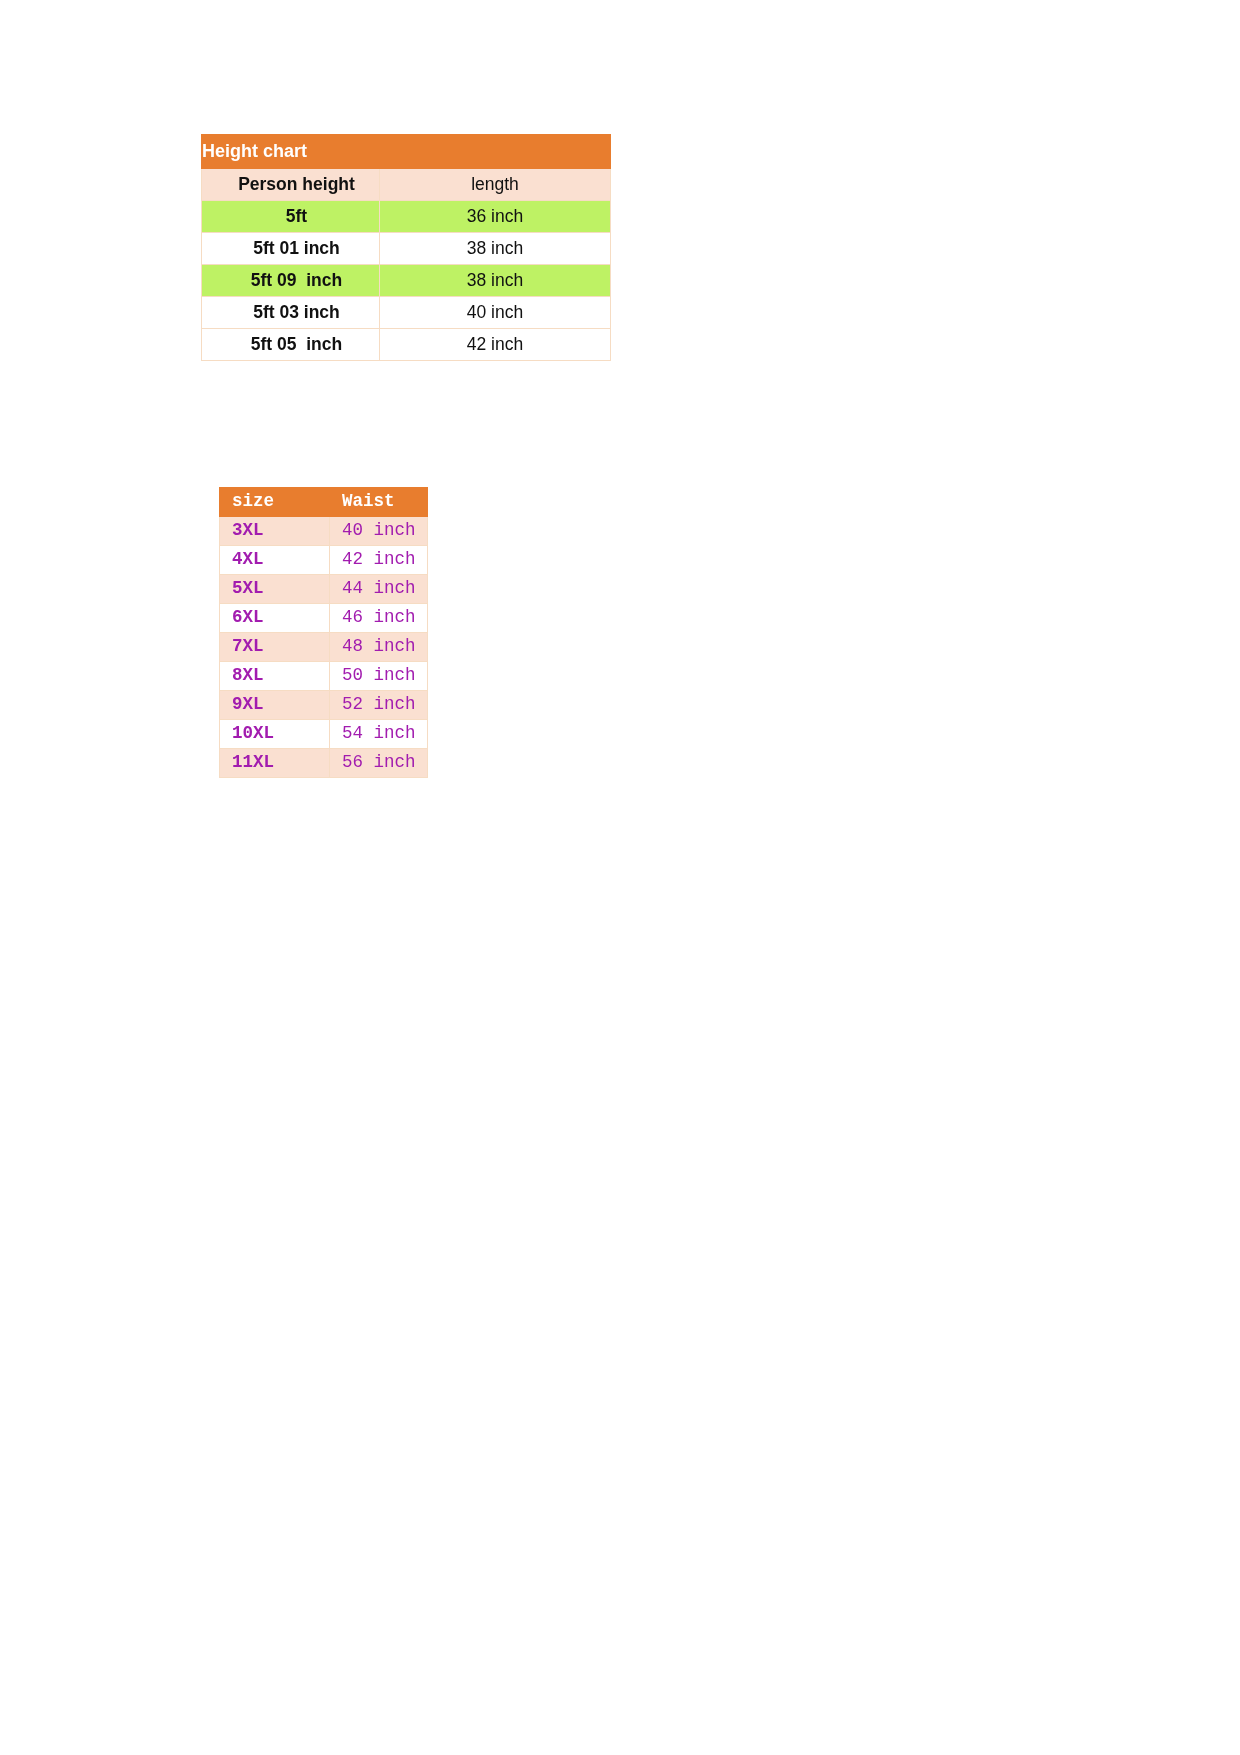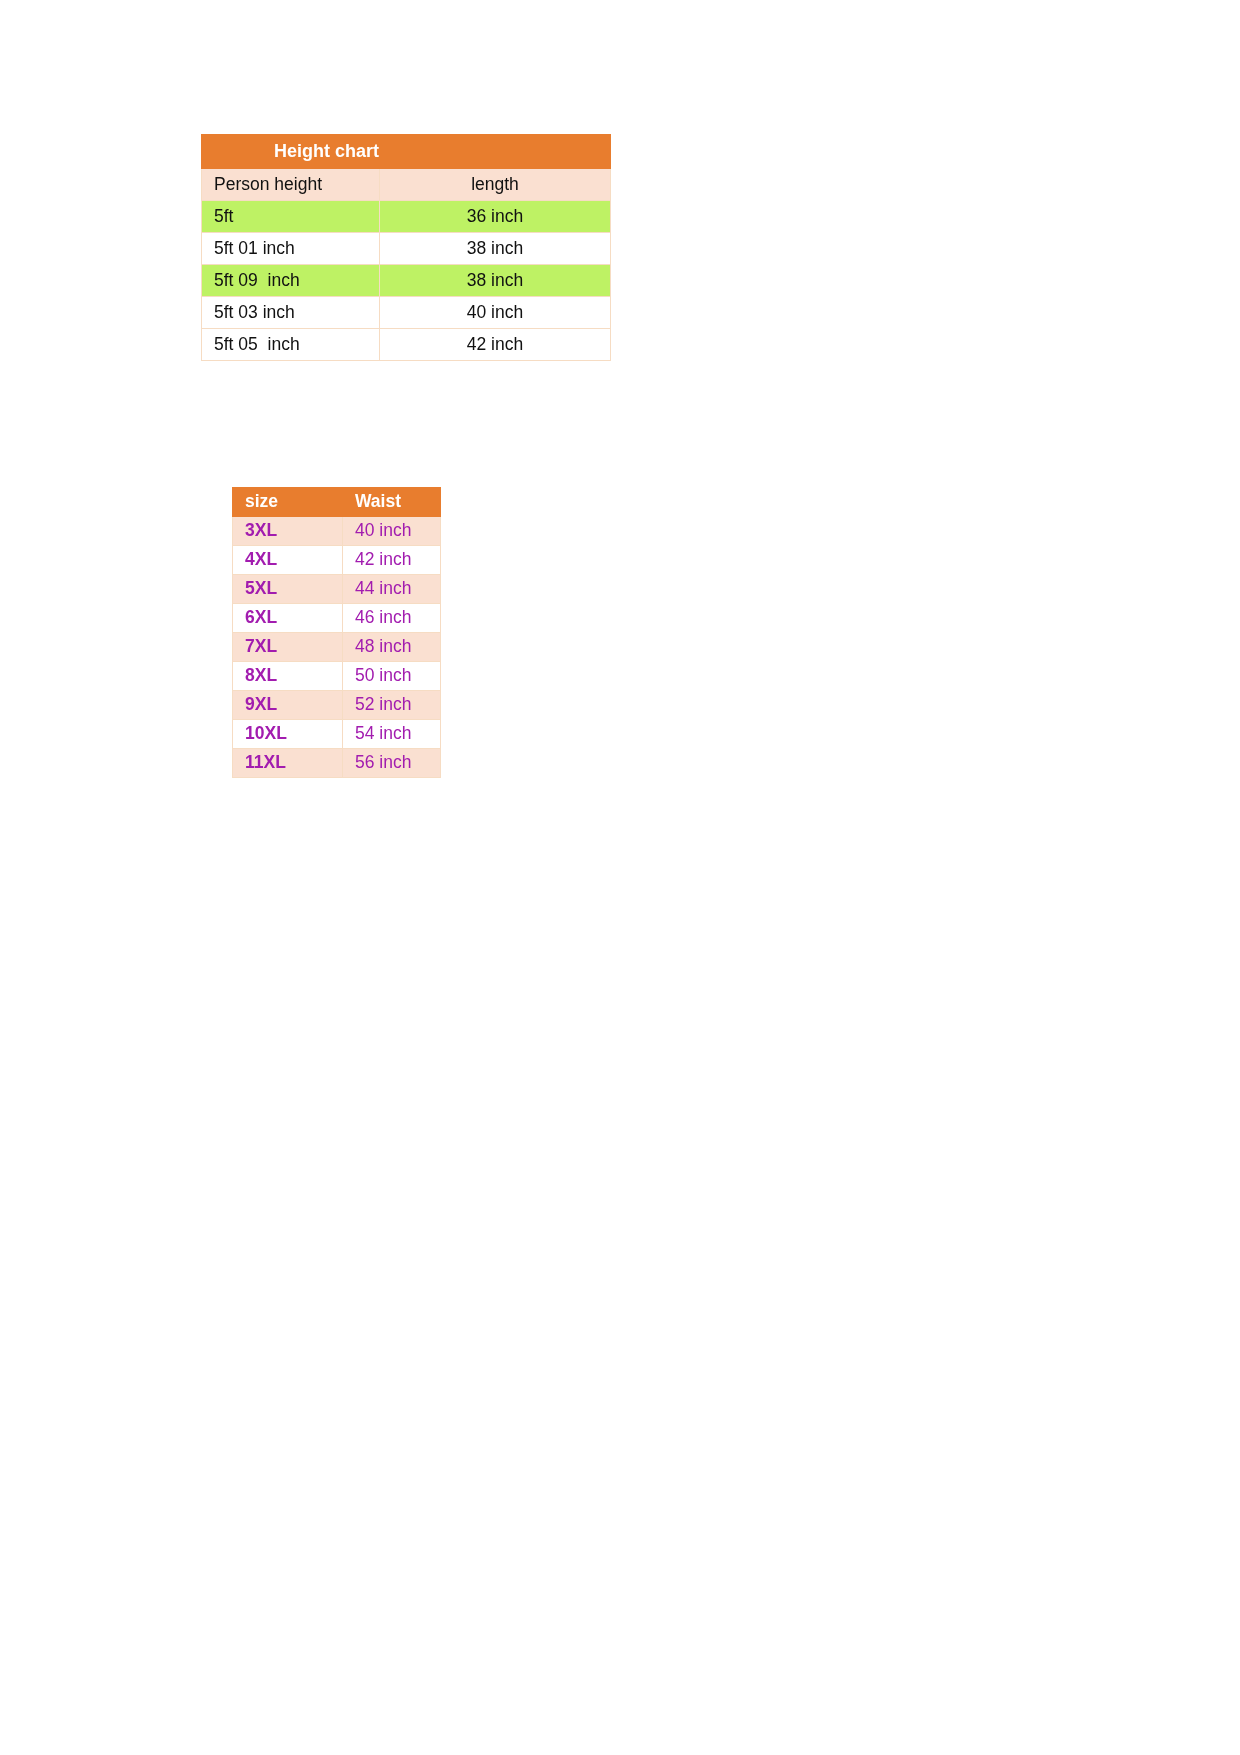--- a/index.html
+++ b/index.html
@@ -41,55 +41,56 @@
     vertical-align: middle;
     line-height: 1.1;
     white-space: pre;
   }
 
   .height-table tr.title-row td {
     background: #E87D2E;
     border-color: #E87D2E;
     color: #FFFFFF;
     font-weight: bold;
-    text-align: right;
+    text-align: left;
     height: 33px;
     padding: 0;
     font-size: 18px;
   }
 
   .height-table tr.sub-row td {
     background: #FAE0D1;
     border-color: #F6DCC3;
   }
   .height-table tr.odd td {
     background: #bef264;
   }
   .height-table tr.even td {
     background: #FFFFFF;
   }
 
   .height-table td.col-left {
-    font-weight: normal;
-    text-align: left;
+    font-weight: bold;
+    text-align: center;
   }
   .height-table td.col-right {
     font-weight: normal;
     text-align: center;
     padding: 0;
   }
 
   
   .size-table {
     position: absolute;
-    left: 232px;
+    left: 219px;
     top: 487px;
     width: 208px;
     border-collapse: collapse;
     table-layout: fixed;
+    font-family: Liberation Mono, monospace;
   }
   .size-table col.s1 { width: 110px; }
   .size-table col.s2 { width: 98px; }
 
   .size-table td {
     border: 1px solid #F6DCC3;
     height: 28px;
     padding: 0 0 0 12px;
     font-size: 17.5px;
     color: #a21caf;

